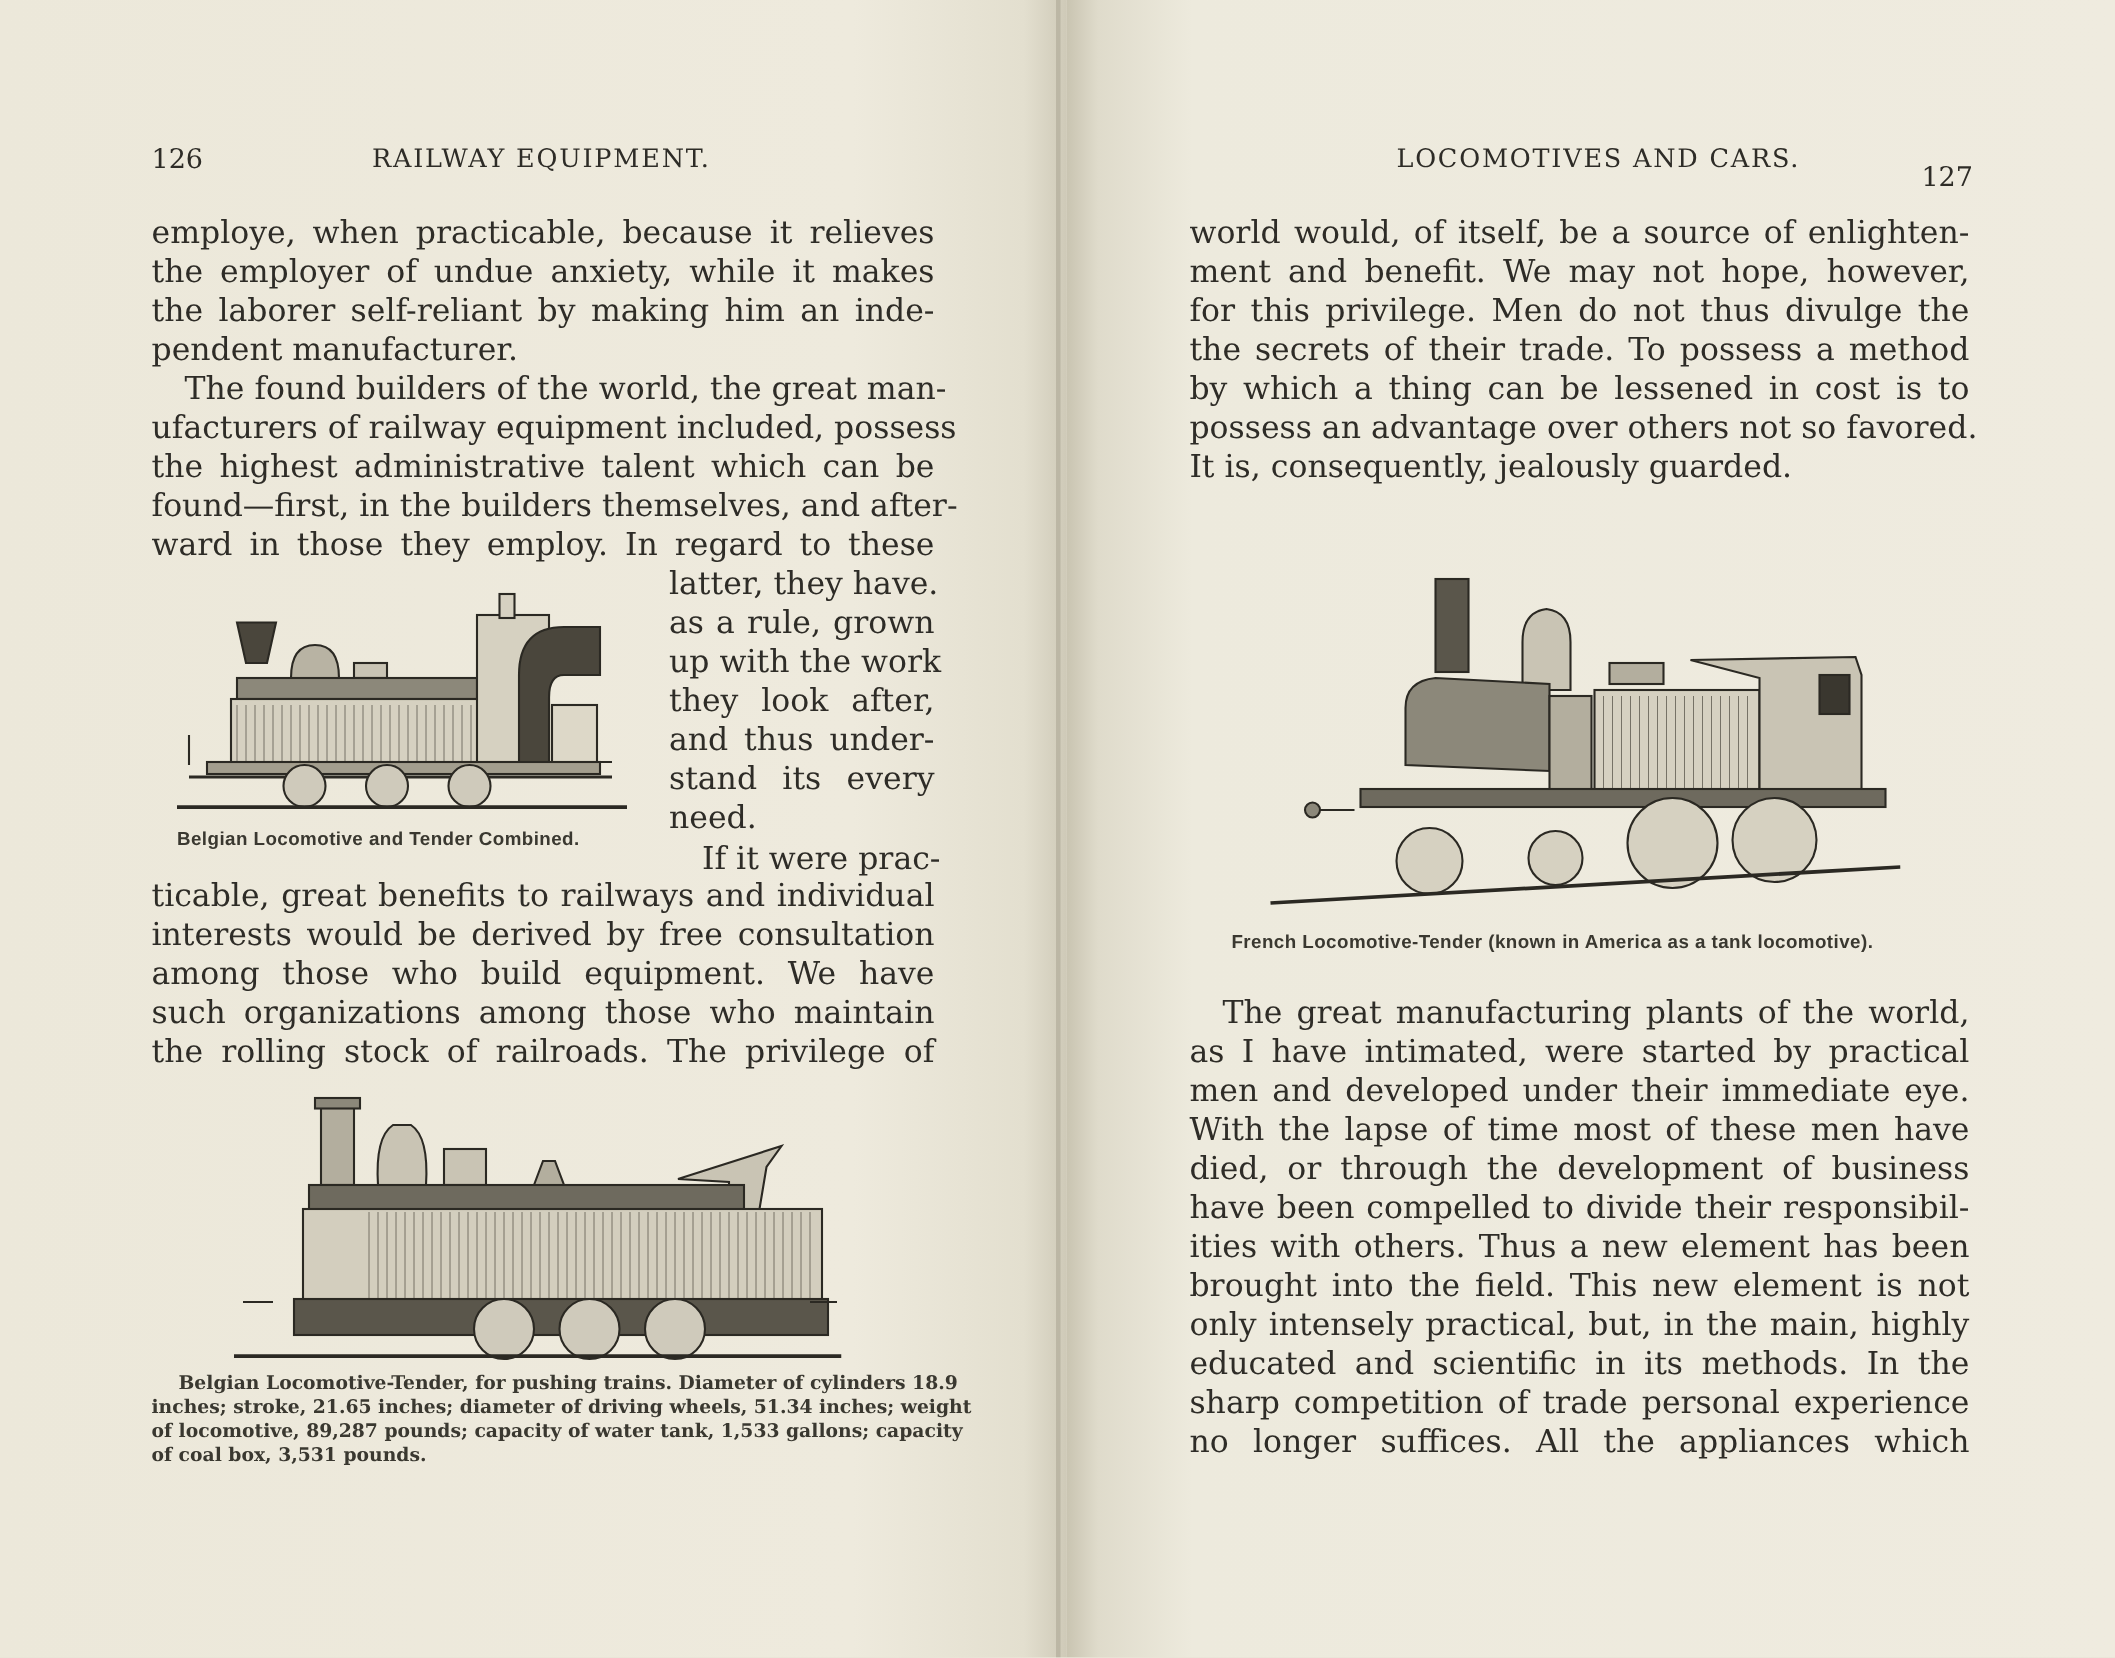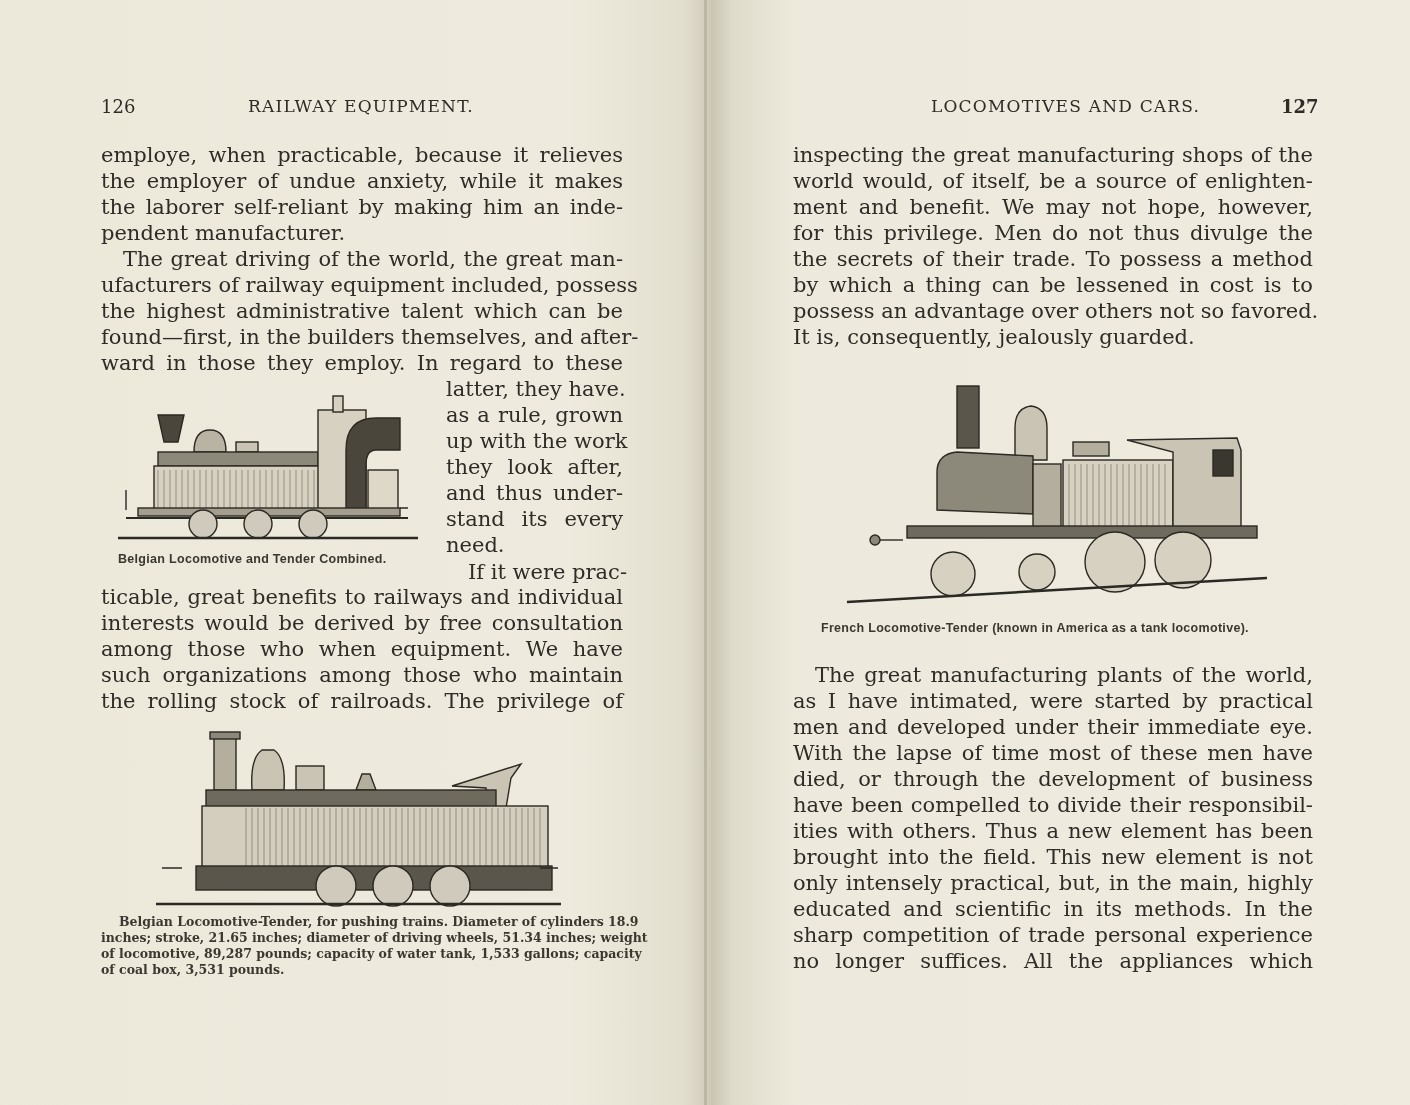--- a/index.html
+++ b/index.html
@@ -17,21 +17,21 @@
   }
   .page.left { width: 716px; background: linear-gradient(to right, #ece8da 0%, #eeeadd 80%, #e3dfcf 96%, #cfcab8 100%); }
   .page.right { width: 704px; background: linear-gradient(to right, #c9c4b1 0%, #dfdbcb 3%, #edeadd 12%, #efebdf 100%); }
   .gutter-line { position: absolute; left: 704px; top: 0; width: 3px; height: 1105px; background: #a9a491; opacity: .55; }
 
   .running-head {
     position: absolute; top: 96px; height: 24px;
     font-size: 17px; letter-spacing: 0.5px;
   }
   .folio { position: absolute; top: 96px; font-size: 18px; font-weight: normal; }
-  .folio.bold { font-weight: bold; }
+  .folio.bold { font-weight: normal; margin-top: 12px; }
   .rh-title { letter-spacing: 1.2px; }
 
   .text {
     position: absolute; font-size: 21px; line-height: 26px;
     text-align: justify;
   }
   .line { display: block; white-space: nowrap; text-align-last: justify; text-align: justify; }
   .line.last { text-align-last: left; }
   .indent { padding-left: 22px; }
 
@@ -53,21 +53,21 @@
     <div class="running-head rh-title" style="left:248px;">RAILWAY EQUIPMENT.</div>
 
     <div class="text" style="left:101px; top:142px; width:522px;">
       <span class="line">employe, when practicable, because it relieves</span>
       <span class="line">the employer of undue anxiety, while it makes</span>
       <span class="line">the laborer self-reliant by making him an inde-</span>
       <span class="line last">pendent manufacturer.</span>
     </div>
 
     <div class="text" style="left:101px; top:246px; width:522px;">
-      <span class="line indent">The great driving of the world, the great man-</span>
+      <span class="line indent">The found builders of the world, the great man-</span>
       <span class="line">ufacturers of railway equipment included, possess</span>
       <span class="line">the highest administrative talent which can be</span>
       <span class="line">found—first, in the builders themselves, and after-</span>
       <span class="line">ward in those they employ.  In regard to these</span>
     </div>
 
     <div class="text" style="left:446px; top:376px; width:177px;">
       <span class="line">latter, they have.</span>
       <span class="line">as a rule, grown</span>
       <span class="line">up with the work</span>
@@ -110,21 +110,21 @@
           <path d="M0 148 H300" stroke-width="2.5"></path>
           <path d="M8 120 V100 M282 118 h8"></path>
         </g>
       </svg>
     </div>
     <div class="caption" style="left:118px; top:552px;">Belgian Locomotive and Tender Combined.</div>
 
     <div class="text" style="left:101px; top:584px; width:522px;">
       <span class="line">ticable, great benefits to railways and individual</span>
       <span class="line">interests would be derived by free consultation</span>
-      <span class="line">among those who when equipment.  We have</span>
+      <span class="line">among those who build equipment.  We have</span>
       <span class="line">such organizations among those who maintain</span>
       <span class="line">the rolling stock of railroads.  The privilege of</span>
     </div>
 
     <div class="figure" style="left:156px; top:728px;">
       <svg width="405" height="180" viewBox="0 0 405 180">
         <g stroke="#2b2923" fill="none" stroke-width="1.4">
           <rect x="58" y="8" width="22" height="54" fill="#b3ae9e"></rect>
           <rect x="54" y="4" width="30" height="7" fill="#8c887a"></rect>
           <path d="M96 62 Q94 30 106 22 L118 22 Q130 30 128 62 Z" fill="#c9c4b4"></path>
@@ -151,21 +151,20 @@
       <span class="line">of locomotive, 89,287 pounds;  capacity of water tank, 1,533 gallons;  capacity</span>
       <span class="line last">of coal box, 3,531 pounds.</span>
     </div>
   </div>
 
   <div class="page right">
     <div class="running-head rh-title" style="left:220px;">LOCOMOTIVES AND CARS.</div>
     <div class="folio bold" style="left:570px;">127</div>
 
     <div class="text" style="left:82px; top:142px; width:520px;">
-      <span class="line">inspecting the great manufacturing shops of the</span>
       <span class="line">world would, of itself, be a source of enlighten-</span>
       <span class="line">ment and benefit.  We may not hope, however,</span>
       <span class="line">for this privilege.  Men do not thus divulge the</span>
       <span class="line">the secrets of their trade.  To possess a method</span>
       <span class="line">by which a thing can be lessened in cost is to</span>
       <span class="line">possess an advantage over others not so favored.</span>
       <span class="line last">It is, consequently, jealously guarded.</span>
     </div>
 
     <div class="figure" style="left:126px; top:380px;">

